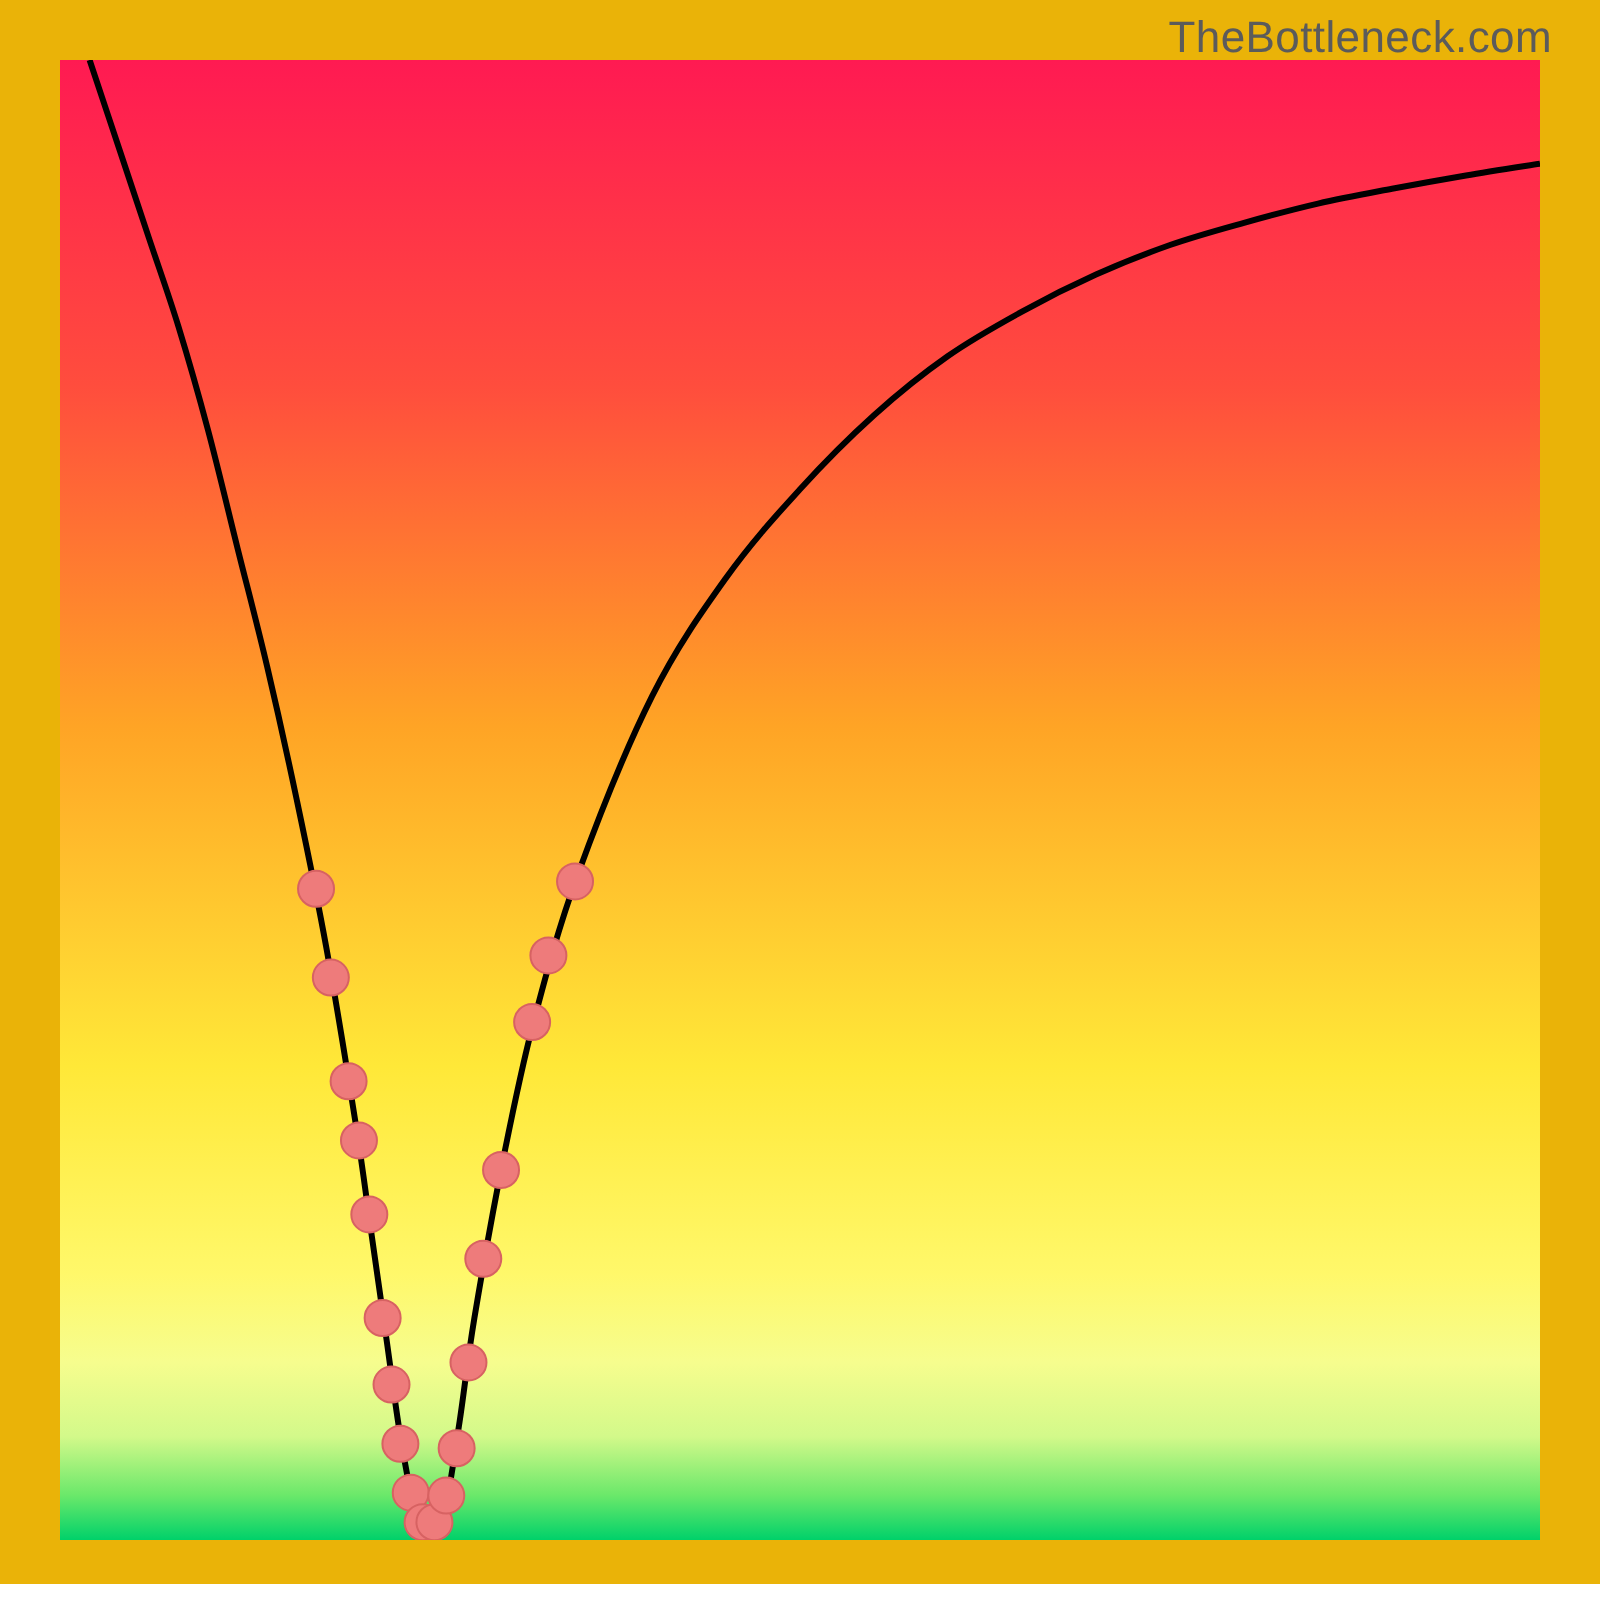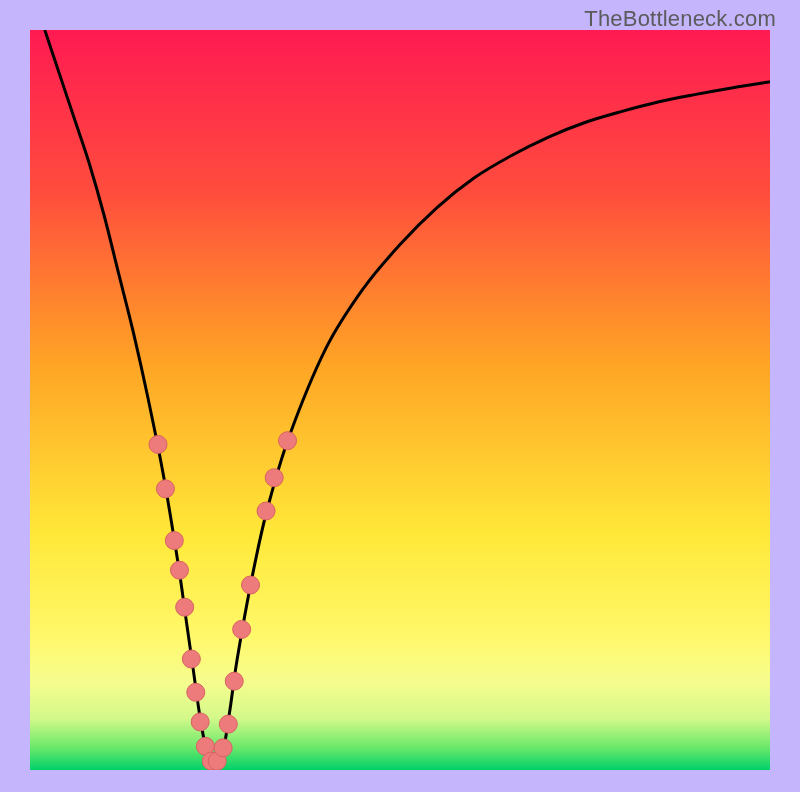--- a/index.html
+++ b/index.html
@@ -6,21 +6,21 @@
     margin: 0;
     padding: 0;
     width: 800px;
     height: 800px;
     overflow: hidden;
     font-family: Arial, Helvetica, sans-serif;
   }
   .frame {
     width: 800px;
     height: 792px;
-    background: #c4b5fd;
+    background: #eab308;
     position: relative;
   }
   .plot-area {
     position: absolute;
     left: 30px;
     top: 30px;
     width: 740px;
     height: 740px;
     overflow: hidden;
   }

